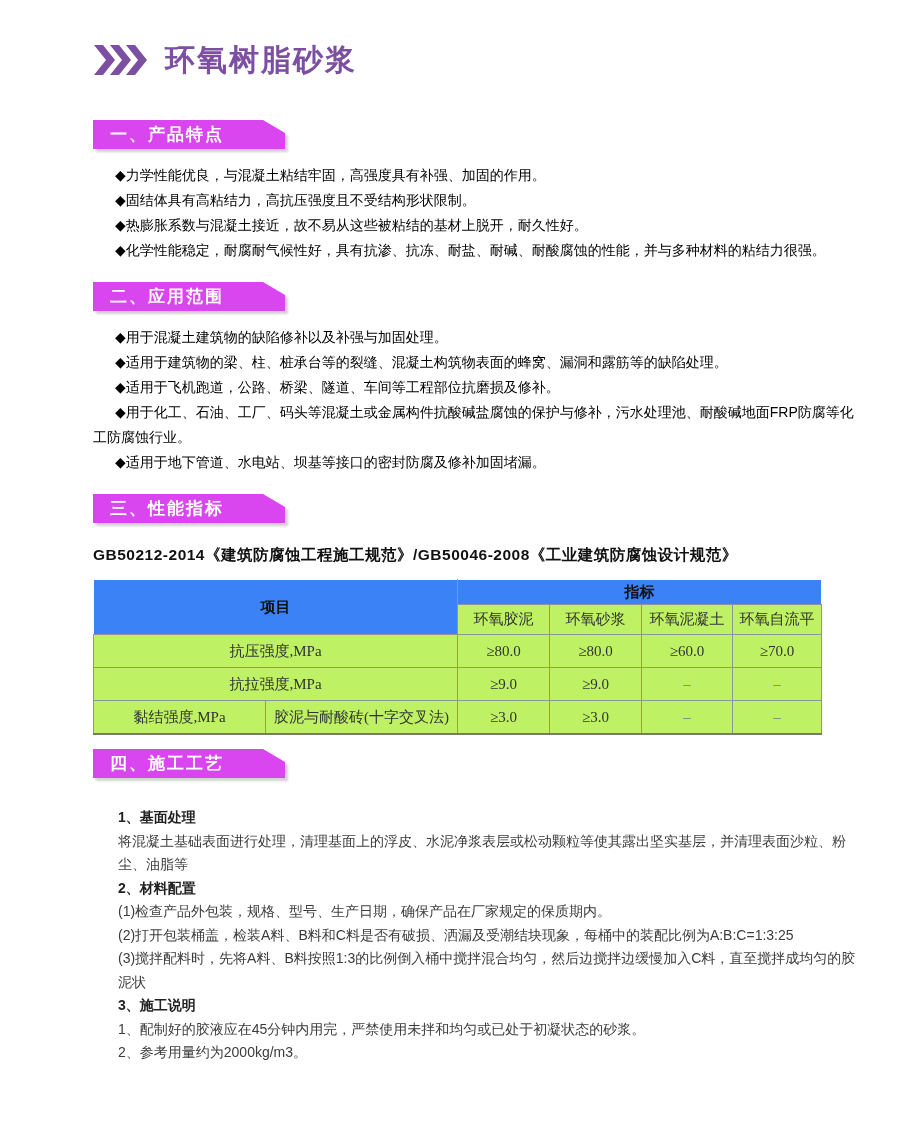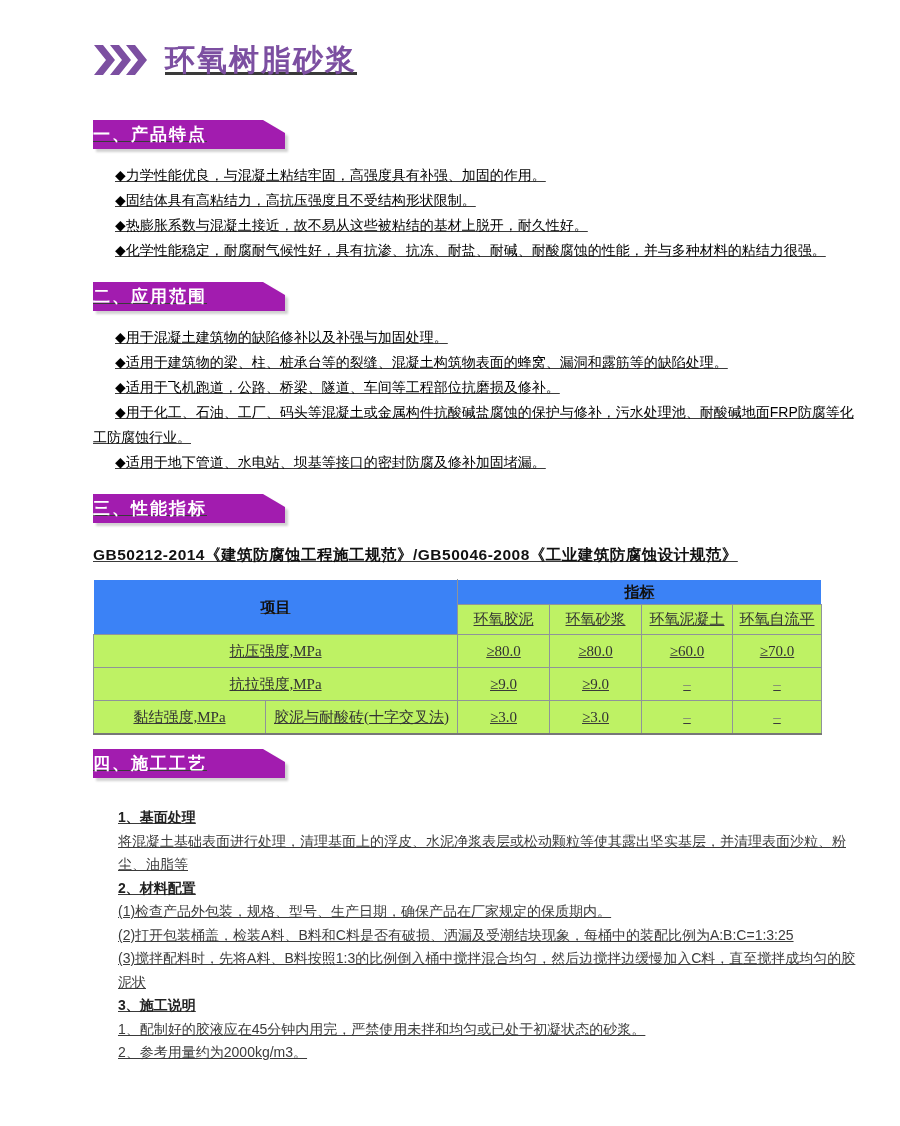--- a/index.html
+++ b/index.html
@@ -1,33 +1,33 @@
 <!DOCTYPE html>
 <html><head>
 <meta charset="utf-8">
 <style>
   html,body{margin:0;padding:0;}
   body{
     width:900px;height:1126px;background:#ffffff;
     font-family:"Liberation Sans","DejaVu Sans",sans-serif;
     color:#3a3a3a;overflow:hidden;
   }
-  .page{position:relative;width:900px;height:828px;box-sizing:border-box;padding:40px 40px 0 93px;text-decoration:underline;}
+  .page{position:relative;width:900px;height:828px;box-sizing:border-box;padding:40px 40px 0 93px;}
 
   
   .title-row{display:flex;align-items:center;gap:14px;height:40px;margin-bottom:40px;}
   .chevrons{display:block;flex:0 0 auto;}
   .doc-title{font-size:30px;font-weight:bold;color:#7c4fa1;letter-spacing:2px;
     font-family:"Liberation Sans","DejaVu Sans",sans-serif;}
 
   
   .banner{
     width:192px;height:29px;line-height:29px;margin-top:0;
-    background:#a21caf;color:#ffffff;font-size:17px;font-weight:bold;
-    letter-spacing:2px;padding-left:0;box-sizing:border-box;
+    background:#d946ef;color:#ffffff;font-size:17px;font-weight:bold;
+    letter-spacing:2px;padding-left:17px;box-sizing:border-box;
     clip-path:polygon(0 0,calc(100% - 22px) 0,100% 45%,100% 100%,0 100%);
   }
   .banner-wrap{filter:drop-shadow(3px 3px 1px rgba(0,0,0,0.18));}
 
   
   .bullets{margin:14px 0 0 0;padding:0;list-style:none;font-size:14px;line-height:25px;color:#000000;}
   .bullets li{text-indent:22px;}
   .bullets.wrap-flush li{text-indent:22px;}
   .section{margin-bottom:19px;}
 

